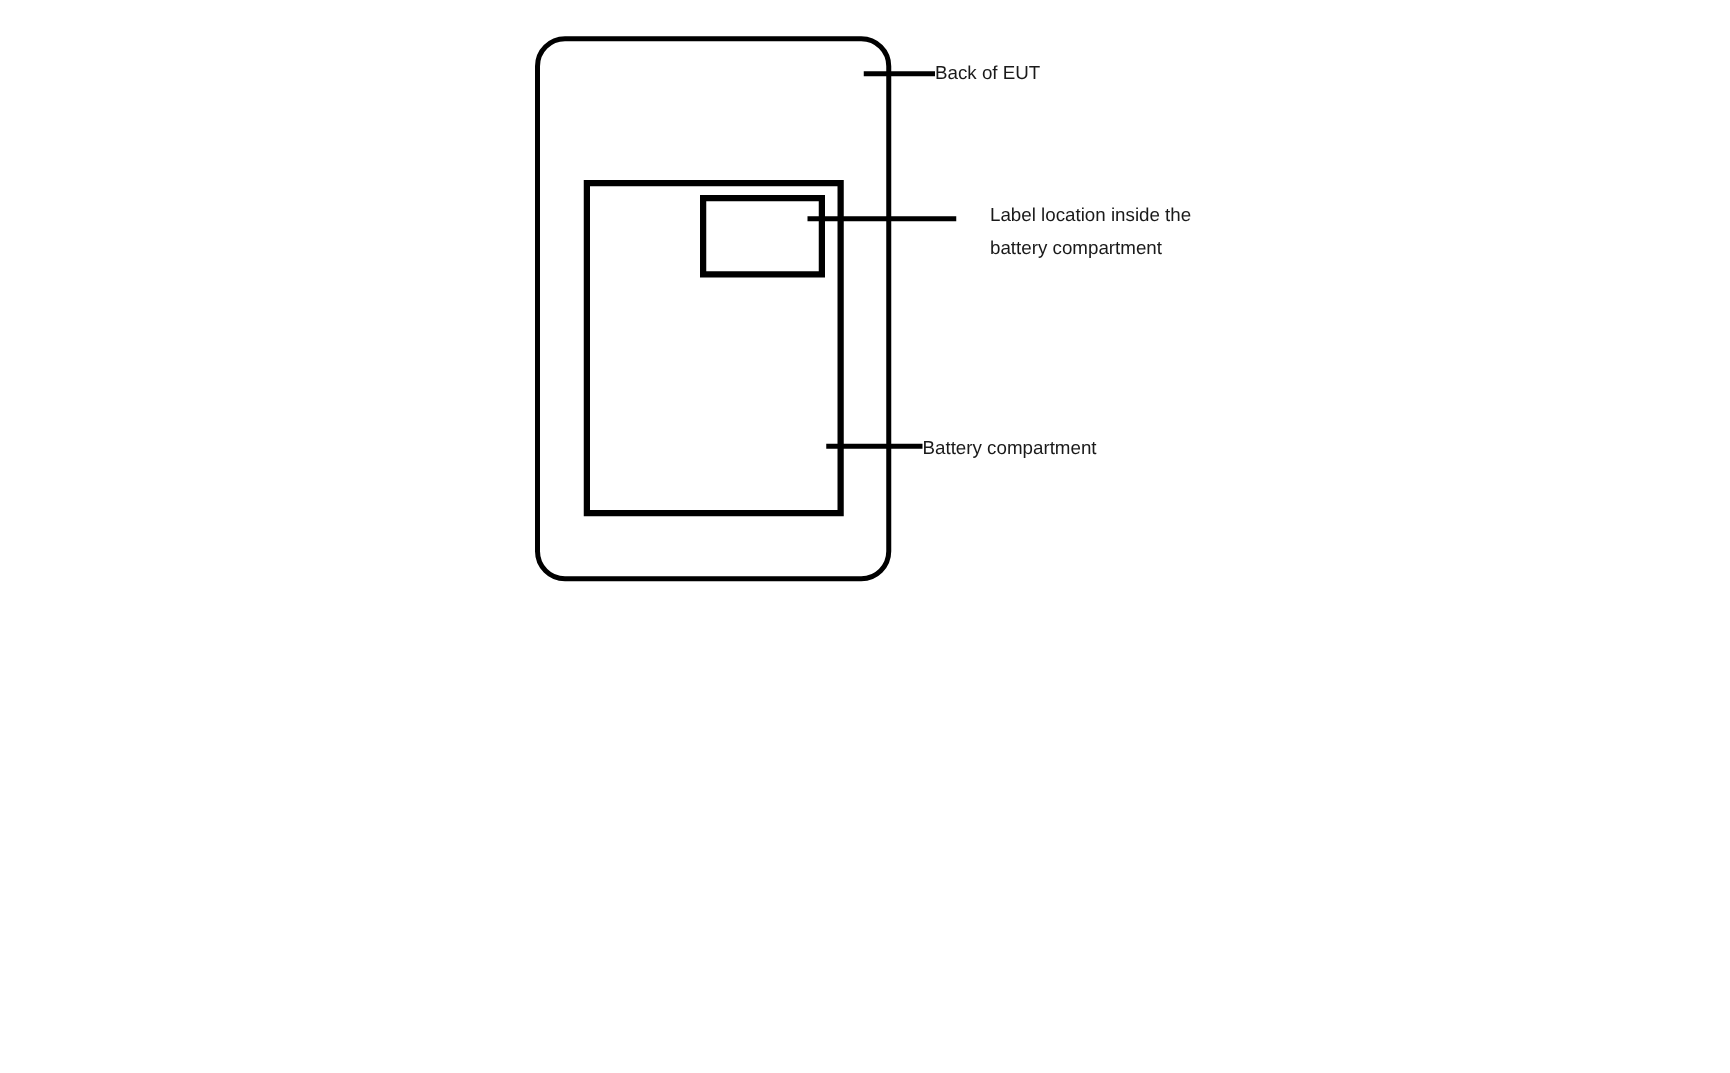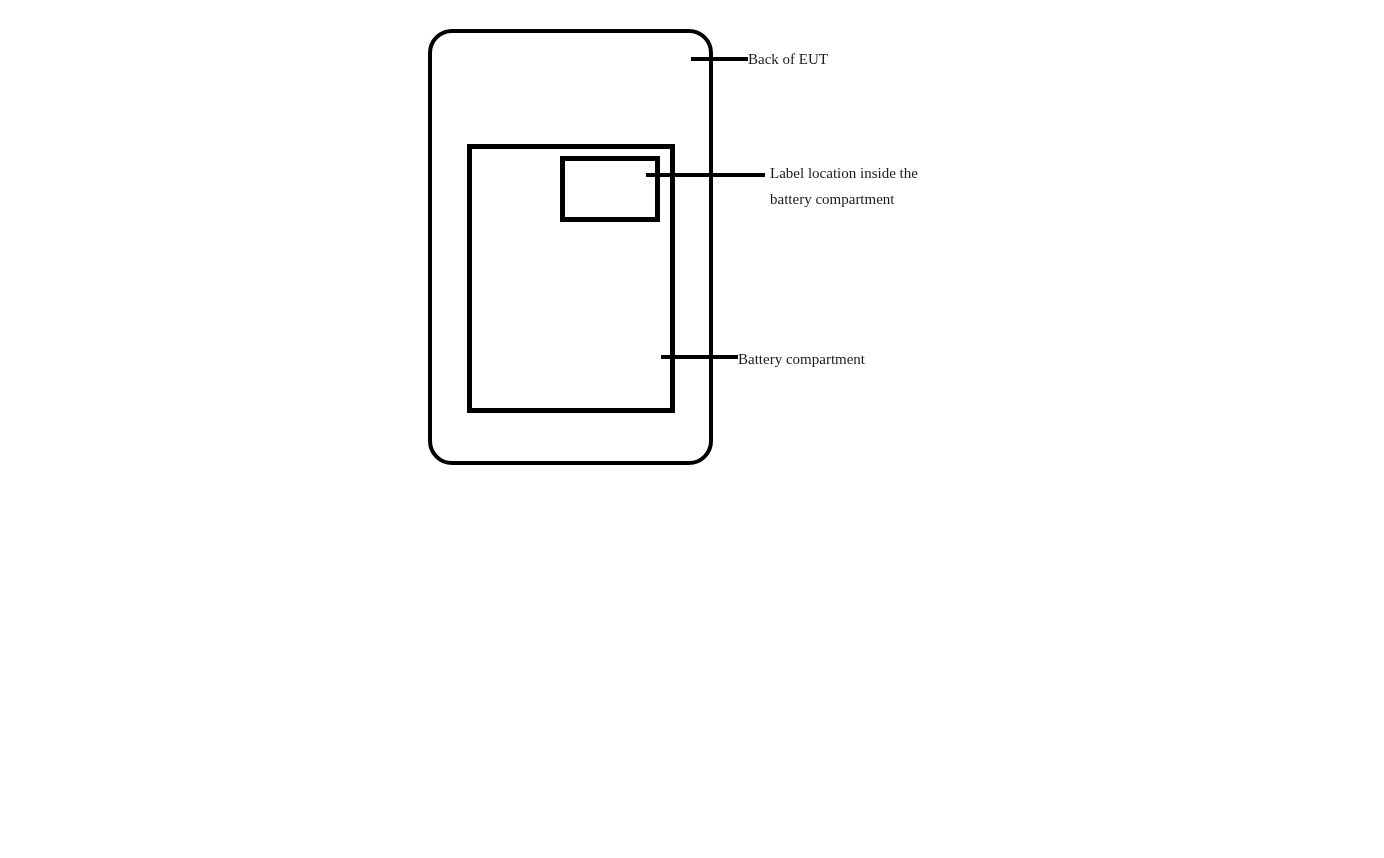--- a/index.html
+++ b/index.html
@@ -7,21 +7,20 @@
     padding: 0;
     background: #ffffff;
     font-family: "Liberation Sans", "DejaVu Sans", sans-serif;
   }
   #canvas {
     position: relative;
     width: 1384px;
     height: 831px;
     background: #ffffff;
     overflow: hidden;
-    font-family: Liberation Serif, serif;
   }
   .shape {
     position: absolute;
     box-sizing: border-box;
     background: transparent;
   }
   
   #eut-outline {
     left: 428px;
     top: 29px;
@@ -57,21 +56,21 @@
   #leader-battery       { left: 661px; top: 355px; width: 77px;  }
   
   .callout-text {
     position: absolute;
     color: #1a1a1a;
     font-size: 15px;
     line-height: 26px;
     white-space: nowrap;
   }
   #text-back-of-eut    { left: 748px; top: 46px;  }
-  #text-label-location { left: 770px; top: 160px; }
+  #text-label-location { left: 792px; top: 160px; }
   #text-battery        { left: 738px; top: 346px; }
 </style>
 </head>
 <body>
 
 <div id="canvas">
 
   <div class="shape" id="eut-outline"></div>
 
   <div class="shape" id="battery-rect"></div>

